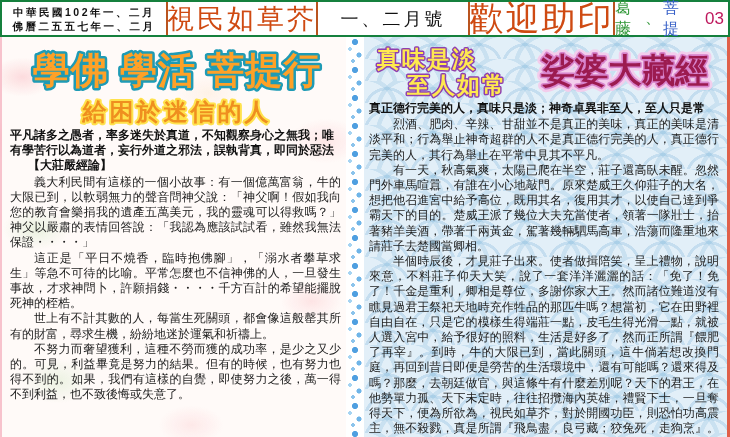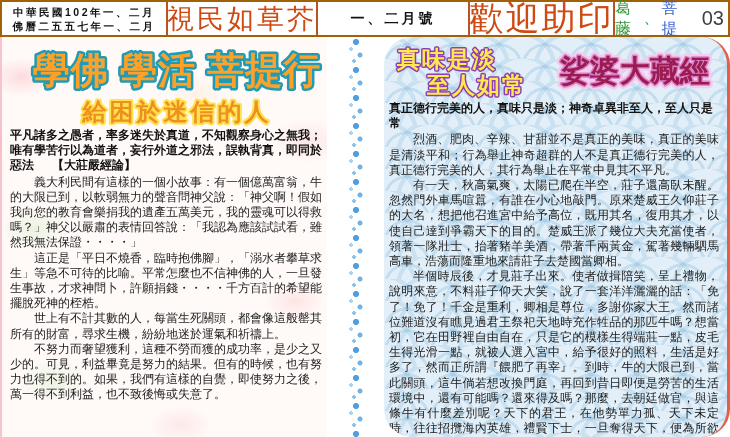--- a/index.html
+++ b/index.html
@@ -7,40 +7,40 @@
   .page {
     width:730px; height:437px;
     background:#ffffff;
     font-family:"Liberation Sans","DejaVu Sans",sans-serif;
     position:relative; overflow:hidden;
     margin:0 auto;
   }
   
   .header {
     display:flex; height:37px;
-    border:2px solid #a16207;
+    border:2px solid #15803d;
     background:#ffffff;
   }
   .h-cell { display:flex; flex-direction:column; justify-content:center; align-items:center; border-right:2px solid #b9541f; }
   .h-cell:last-child { border-right:none; }
   .h-date-cell { width:166px; }
   .h-date { font-size:10.5px; font-weight:bold; color:#111; letter-spacing:2.5px; line-height:14px; white-space:nowrap; }
   .h-masthead-cell { width:150px; }
   .h-masthead { font-family:"Liberation Serif","DejaVu Serif",serif; font-size:27px; color:#cf4a12; letter-spacing:3px; line-height:30px; white-space:nowrap; }
   .h-issue-cell { width:152px; }
-  .h-issue { font-size:14px; font-weight:bold; color:#111; letter-spacing:3px; white-space:nowrap; }
+  .h-issue { font-size:18px; font-weight:normal; color:#111; letter-spacing:3px; white-space:nowrap; }
   .h-donate-cell { width:145px; }
   .h-donate { font-family:"Liberation Serif","DejaVu Serif",serif; font-size:34px; color:#cf4a12; letter-spacing:2px; white-space:nowrap; }
   .h-section-cell { width:109px; flex-direction:row; gap:2px; }
   .h-sec-green { color:#33993a; font-size:16px; }
   .h-sec-sep { color:#33993a; font-size:16px; }
   .h-sec-blue { color:#3a62c8; font-size:16px; }
-  .h-page-num { color:#404040; font-size:20px; margin-left:12px; }
+  .h-page-num { color:#be185d; font-size:17px; margin-left:12px; }
   
-  .content { display:flex; height:400px; overflow:hidden;gap:20px; }
+  .content { display:flex; height:400px; overflow:hidden; }
   .col-left {
     width:346px; height:100%;
     padding:4px 5px 0 8px;
     background-color:#fffaf8;
     background-image:
       radial-gradient(ellipse 46px 28px at 6% 10%, rgba(246,150,160,.30), transparent 70%),
       radial-gradient(ellipse 52px 32px at 94% 26%, rgba(246,150,160,.20), transparent 70%),
       radial-gradient(ellipse 48px 30px at 10% 48%, rgba(168,214,148,.24), transparent 70%),
       radial-gradient(ellipse 44px 28px at 90% 66%, rgba(246,150,160,.22), transparent 70%),
       radial-gradient(ellipse 50px 32px at 16% 86%, rgba(168,214,148,.22), transparent 70%),
@@ -64,21 +64,20 @@
     width:366px; height:100%;
     padding:4px 8px 0 5px;
     background-color:#e2eff8;
     background-image:
       radial-gradient(circle at 50% 135%, transparent 54%, rgba(150,195,225,.40) 55%, rgba(150,195,225,.40) 62%, transparent 63%),
       radial-gradient(circle at 0% 135%,  transparent 54%, rgba(150,195,225,.32) 55%, rgba(150,195,225,.32) 62%, transparent 63%),
       radial-gradient(circle at 100% 135%, transparent 54%, rgba(150,195,225,.32) 55%, rgba(150,195,225,.32) 62%, transparent 63%);
     background-size:46px 22px;
     border-right:3px solid #e0604a;
     overflow:hidden;
-    border-radius:28px;
   }
   
   .left-title-wrap { text-align:center; margin:2px 0 1px 0; }
   .left-title-wrap svg { display:block; margin:0 auto; }
   .right-titles { display:flex; align-items:flex-start; margin:0 0 2px 0; }
   .rt-small { display:flex; flex-direction:column; margin-top:2px; }
   .rt-line2 { margin-left:30px; margin-top:-4px; }
   .rt-big { margin-left:2px; margin-top:2px; }
   
   .quote { font-size:12px; line-height:15.2px; font-weight:bold; color:#111; margin-bottom:1px; }

